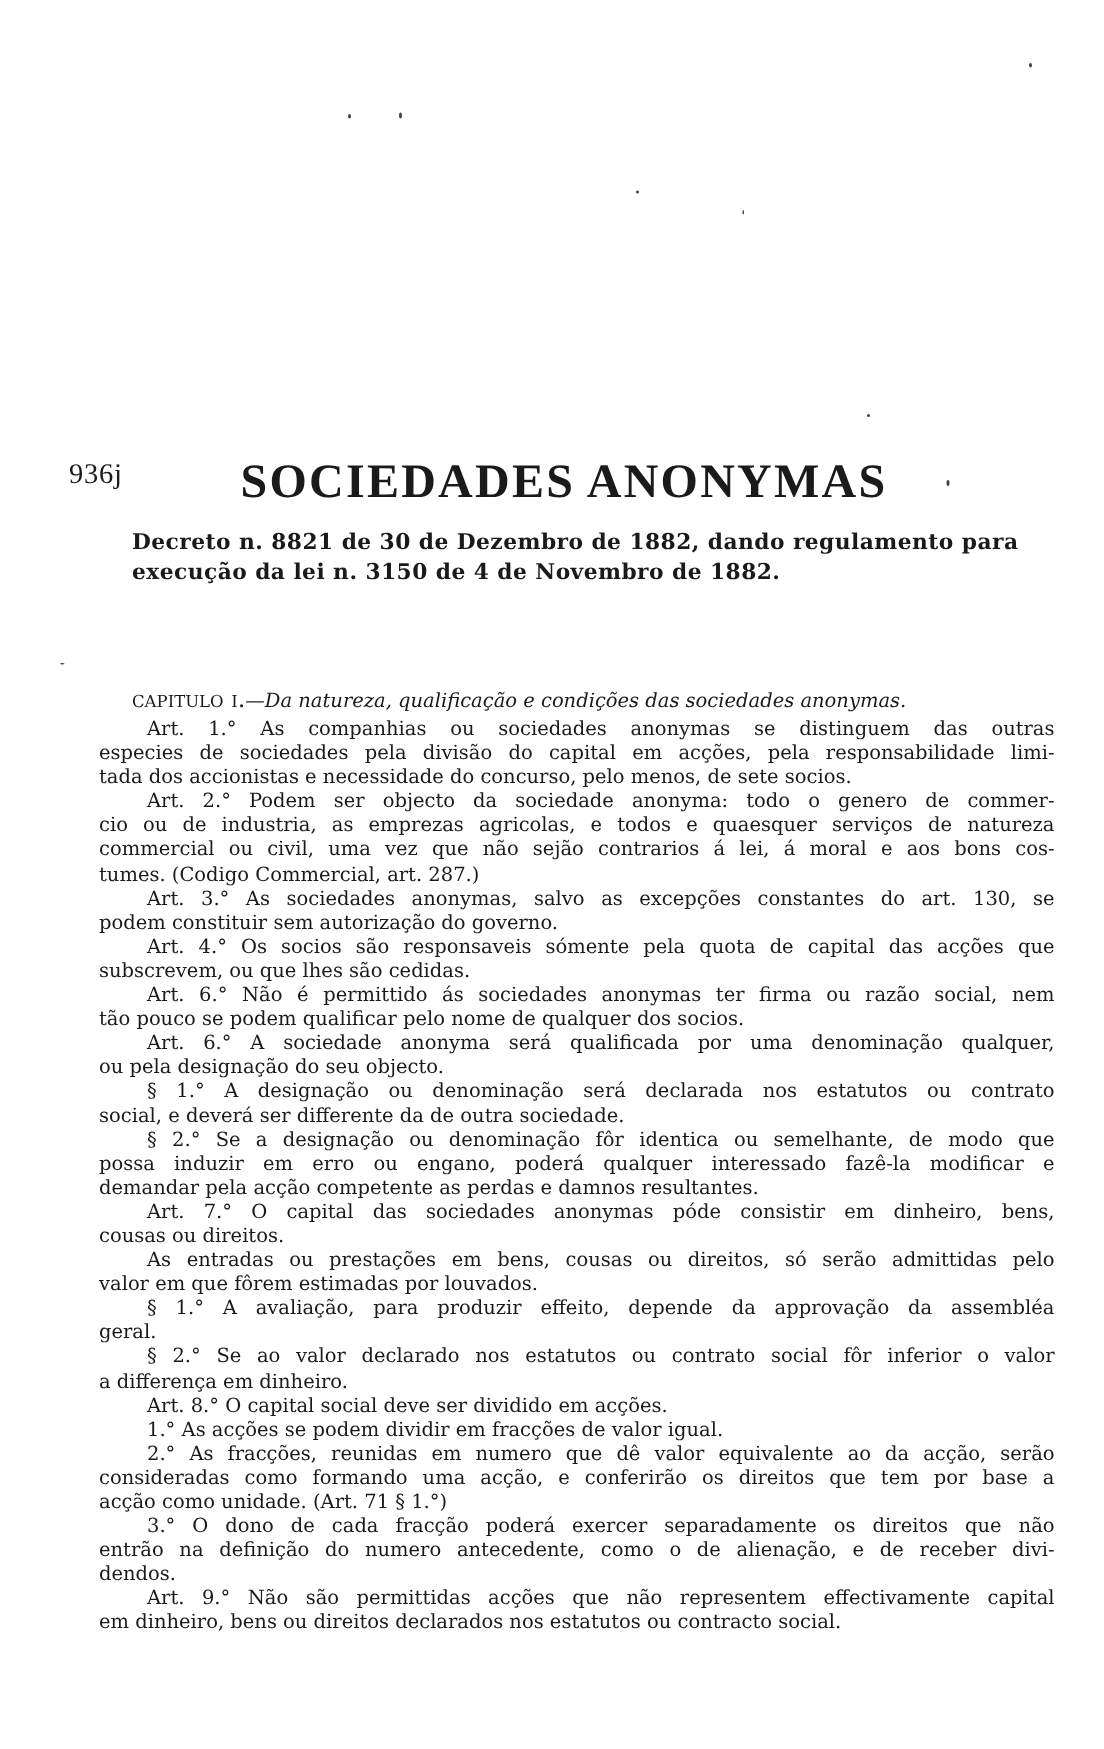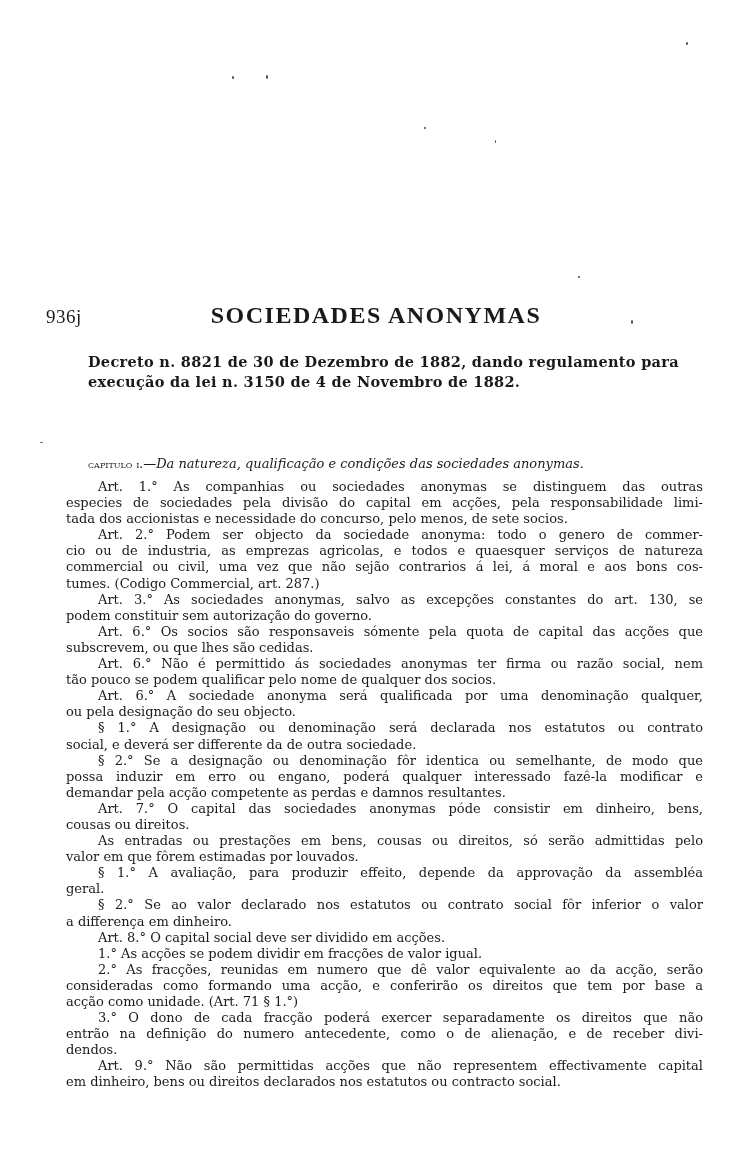--- a/index.html
+++ b/index.html
@@ -1,22 +1,22 @@
 <!DOCTYPE html>
 <html><head>
   <meta charset="utf-8">
   <style>
     html, body { margin: 0; padding: 0; background: #ffffff; }
     body { width: 736px; height: 1166px; position: relative; overflow: hidden; color: #1a1a1a; font-family: "DejaVu Serif", "Liberation Serif", serif; }
     .speck { position: absolute; background: #444; border-radius: 50%; }
     .page-number { position: absolute; left: 46px; top: 306px; font-size: 19px; font-family: "Liberation Serif", serif; letter-spacing: 0.5px; text-align: center; }
-    .running-title { position: absolute; left: 0; width: 736px; top: 302px; text-align: center; font-size: 24px; font-weight: bold; letter-spacing: 1.5px; font-family: "Liberation Serif", serif; padding-left: 16px; box-sizing: border-box; }
+    .running-title { position: absolute; left: 0; width: 736px; top: 302px; text-align: center; font-size: 32px; font-weight: bold; letter-spacing: 1.5px; font-family: "Liberation Serif", serif; padding-left: 16px; box-sizing: border-box; }
     .decree-heading { position: absolute; left: 88px; width: 600px; top: 352px; text-align: left; font-size: 14.5px; font-weight: bold; line-height: 20px; font-family: "DejaVu Serif", serif; letter-spacing: 0.3px; }
     .chapter { position: absolute; left: 88px; top: 456px; font-size: 13px; font-family: "DejaVu Serif", serif; white-space: nowrap; }
-    .chapter .cap { font-variant: small-caps; font-size: 12px; }
+    .chapter .cap { font-variant: small-caps; font-size: 16px; }
     .chapter .it { font-style: italic; }
     .body { position: absolute; left: 54px; width: 637px; top: 479px; font-family: "DejaVu Serif", serif; font-size: 13px; line-height: 16.1px; margin-left: 12px; }
     .line { white-space: nowrap; text-align: justify; text-align-last: justify; display: block; height: 16.1px; overflow: visible; }
     .line.indent { padding-left: 32px; }
     .line.last { text-align-last: left; }
   </style>
 </head>
 <body>
 
 <div>
@@ -45,21 +45,21 @@
   <div class="body" id="body-text">
       <div class="line indent">Art. 1.° As companhias ou sociedades anonymas se distinguem das outras</div>
       <div class="line">especies de sociedades pela divisão do capital em acções, pela responsabilidade limi-</div>
       <div class="line last">tada dos accionistas e necessidade do concurso, pelo menos, de sete socios.</div>
       <div class="line indent">Art. 2.° Podem ser objecto da sociedade anonyma: todo o genero de commer-</div>
       <div class="line">cio ou de industria, as emprezas agricolas, e todos e quaesquer serviços de natureza</div>
       <div class="line">commercial ou civil, uma vez que não sejão contrarios á lei, á moral e aos bons cos-</div>
       <div class="line last">tumes. (Codigo Commercial, art. 287.)</div>
       <div class="line indent">Art. 3.° As sociedades anonymas, salvo as excepções constantes do art. 130, se</div>
       <div class="line last">podem constituir sem autorização do governo.</div>
-      <div class="line indent">Art. 6.° Os socios são responsaveis sómente pela quota de capital das acções que</div>
+      <div class="line indent">Art. 4.° Os socios são responsaveis sómente pela quota de capital das acções que</div>
       <div class="line last">subscrevem, ou que lhes são cedidas.</div>
       <div class="line indent">Art. 6.° Não é permittido ás sociedades anonymas ter firma ou razão social, nem</div>
       <div class="line last">tão pouco se podem qualificar pelo nome de qualquer dos socios.</div>
       <div class="line indent">Art. 6.° A sociedade anonyma será qualificada por uma denominação qualquer,</div>
       <div class="line last">ou pela designação do seu objecto.</div>
       <div class="line indent">§ 1.° A designação ou denominação será declarada nos estatutos ou contrato</div>
       <div class="line last">social, e deverá ser differente da de outra sociedade.</div>
       <div class="line indent">§ 2.° Se a designação ou denominação fôr identica ou semelhante, de modo que</div>
       <div class="line">possa induzir em erro ou engano, poderá qualquer interessado fazê-la modificar e</div>
       <div class="line last">demandar pela acção competente as perdas e damnos resultantes.</div>

